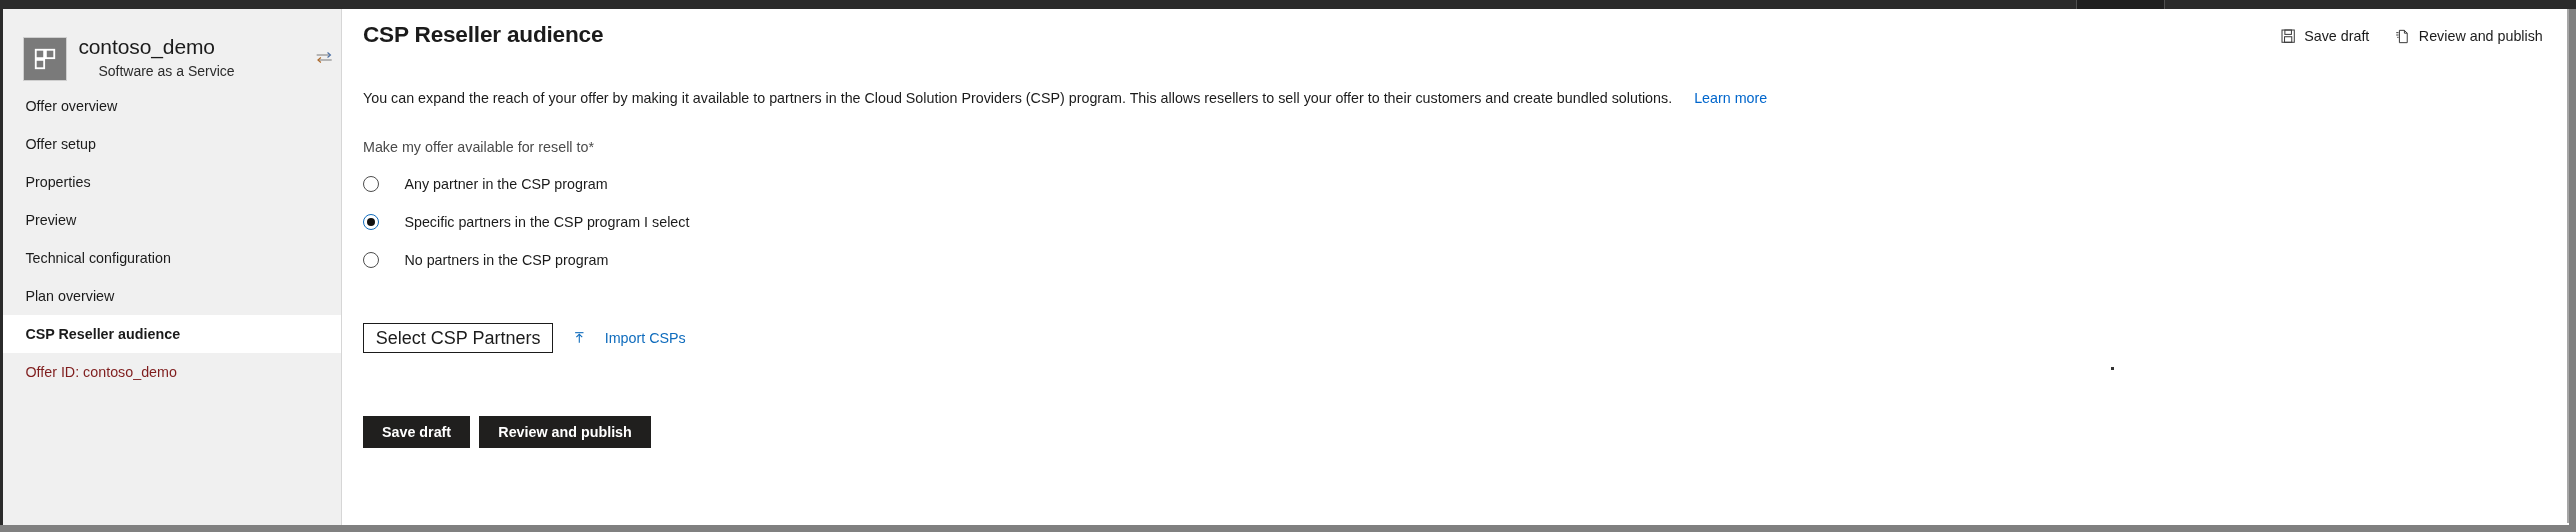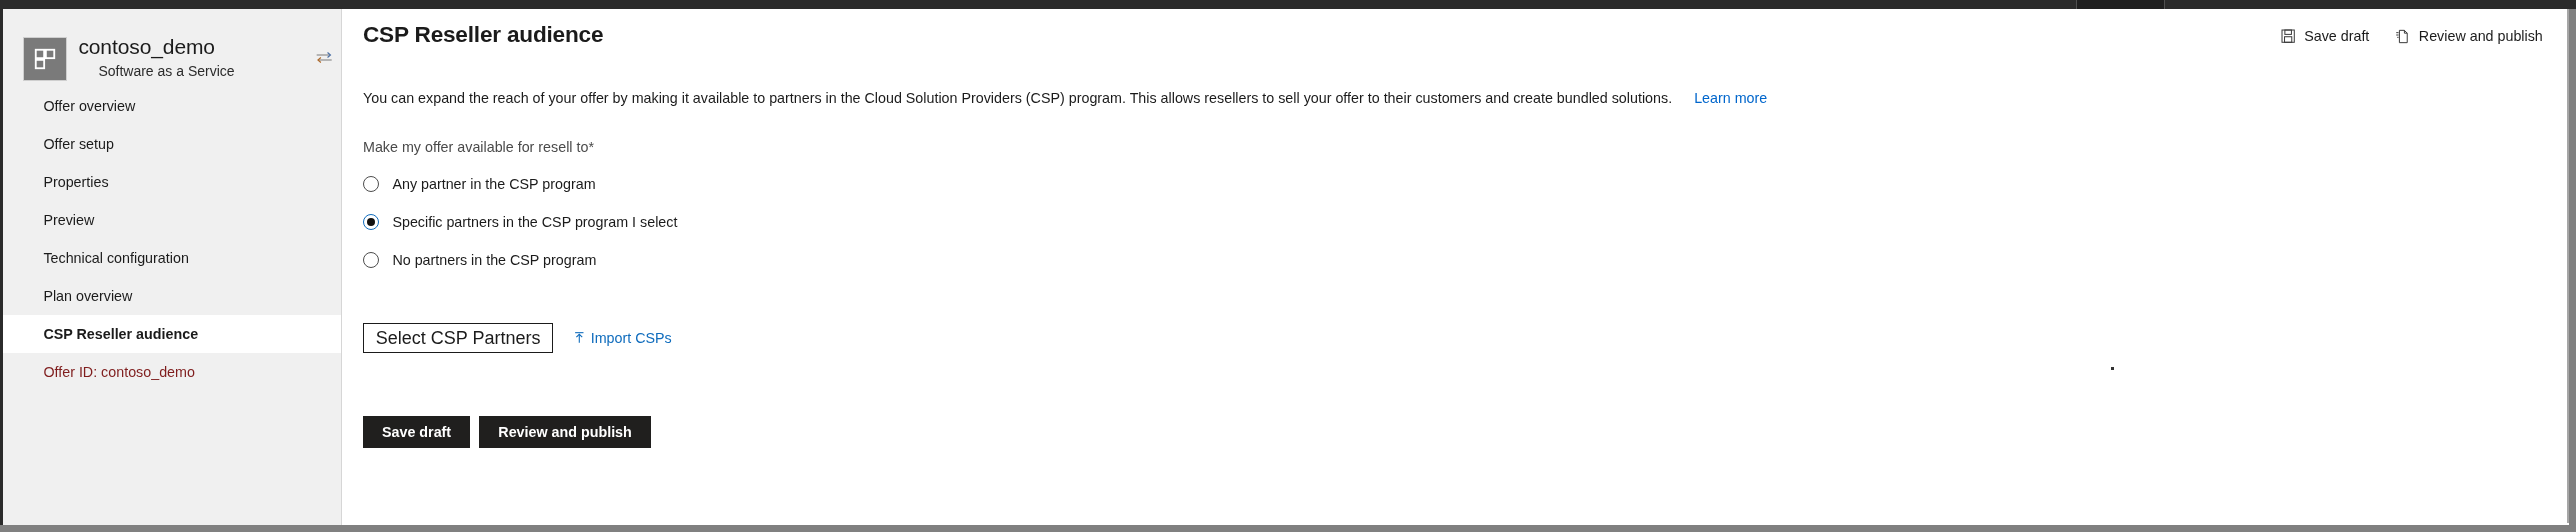--- a/index.html
+++ b/index.html
@@ -133,21 +133,21 @@
   .nav {
     position: absolute;
     left: 0;
     top: 78px;
     width: 338px;
   }
   .nav-item {
     position: relative;
     height: 38px;
     line-height: 38px;
-    padding-left: 40px;
+    padding-left: 22px;
     font-size: 14.3px;
     color: #1b1b1b;
     box-sizing: border-box;
     white-space: nowrap;
     cursor: pointer;
     background: transparent;
   }
   .nav-item.selected {
     background: #ffffff;
     font-weight: bold;
@@ -222,20 +222,21 @@
     position: absolute;
     left: 20px;
     top: 164px;
   }
   .radio-row {
     display: flex;
     align-items: center;
     height: 22px;
     margin-bottom: 16px;
     cursor: pointer;
+    gap: 12px;
   }
   .radio-dot {
     width: 16px;
     height: 16px;
     border-radius: 50%;
     border: 1.3px solid #4d4d4d;
     box-sizing: border-box;
     background: #ffffff;
     flex: 0 0 auto;
     position: relative;
@@ -279,21 +280,21 @@
     height: 30px;
     line-height: 27px;
     cursor: pointer;
     white-space: nowrap;
     box-sizing: border-box;
   }
   .import-link {
     margin-left: 20px;
     display: flex;
     align-items: center;
-    gap: 5px;
+    gap: 19px;
     color: #0f6cbd;
     font-size: 14.3px;
     cursor: pointer;
     white-space: nowrap;
   }
   .import-link svg { display: block; }
 
   .actions-bottom {
     position: absolute;
     left: 20px;

